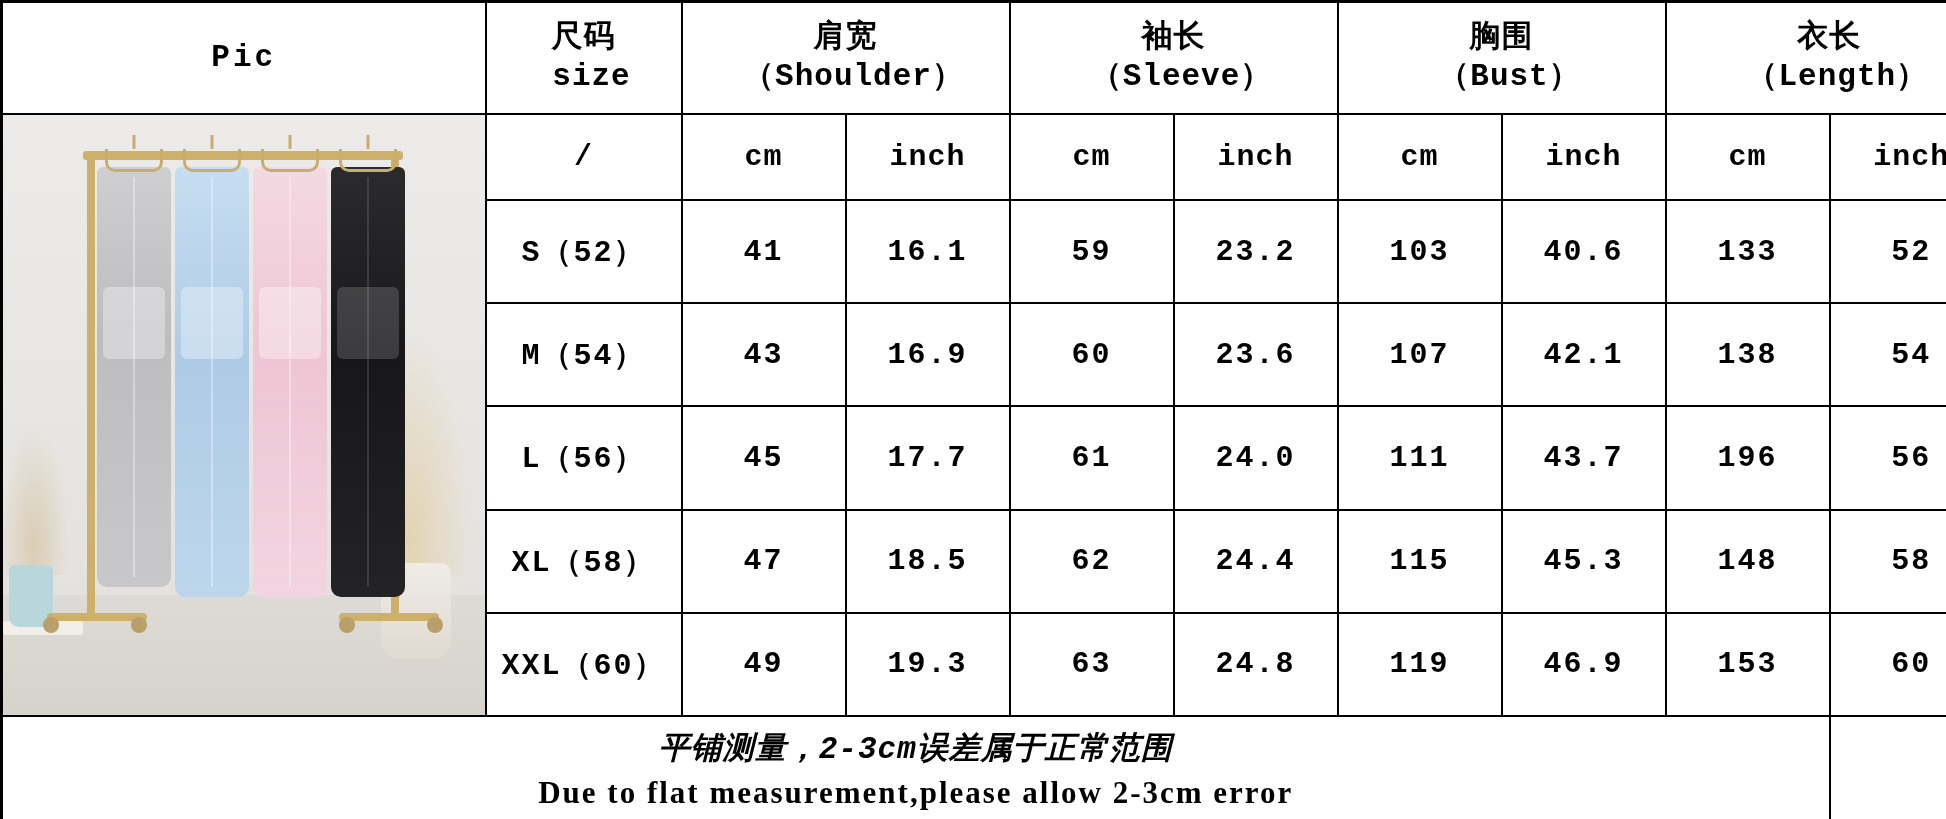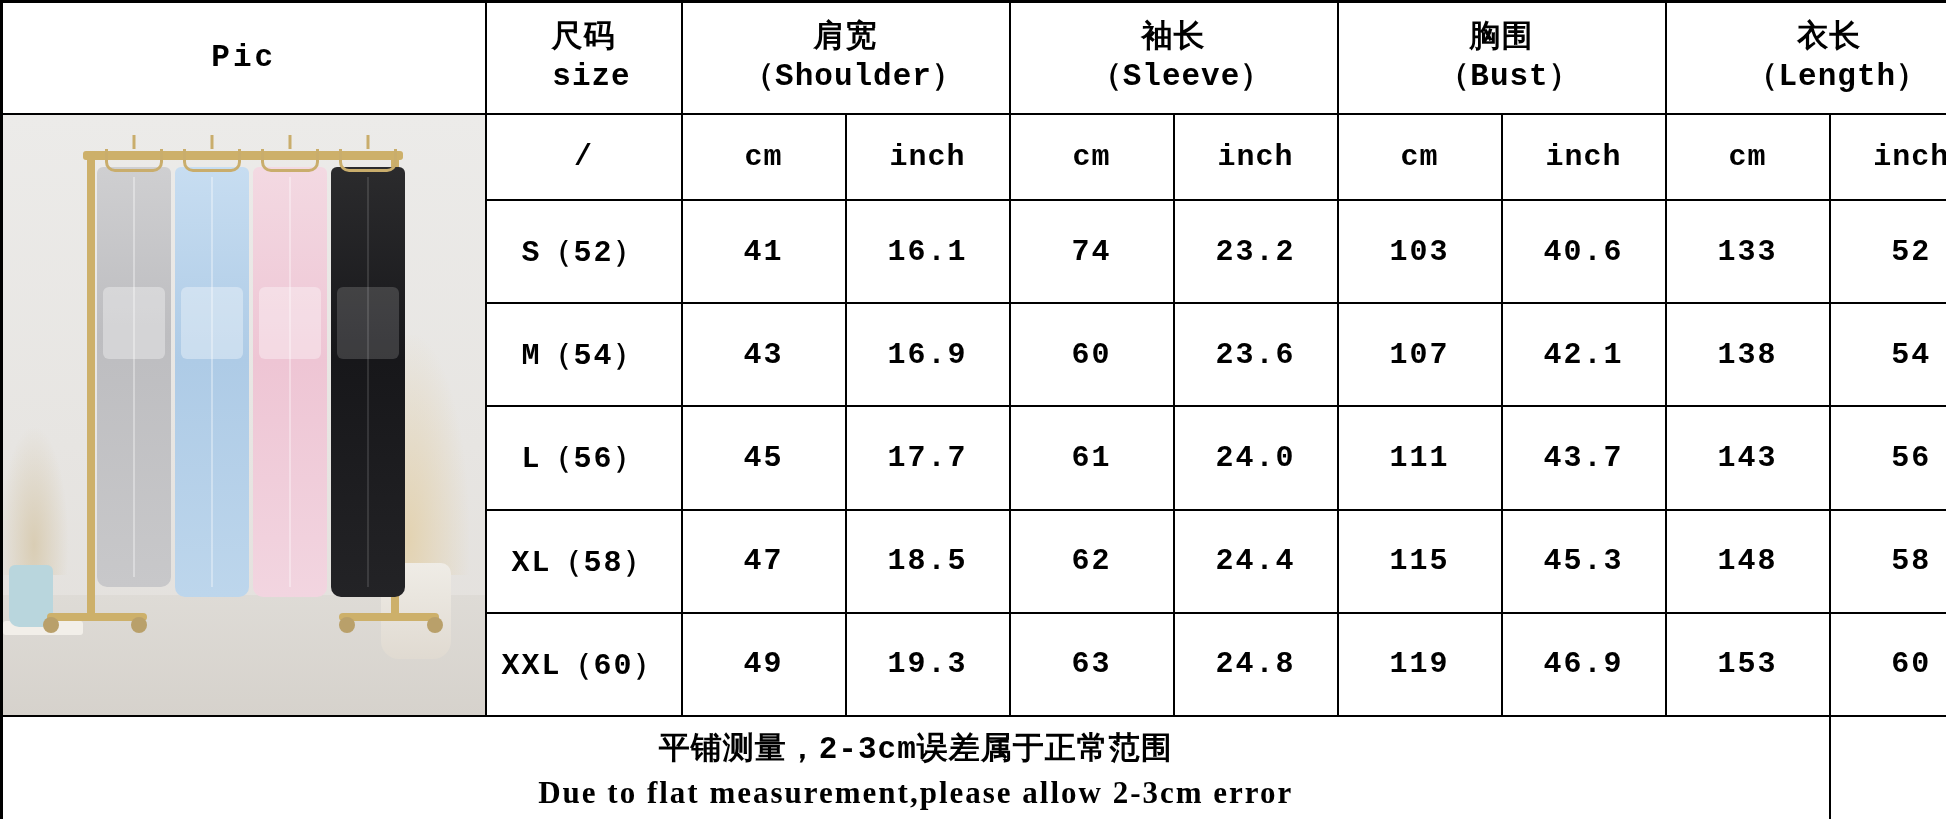--- a/index.html
+++ b/index.html
@@ -234,21 +234,21 @@
   }
   .note {
     font-family: "Liberation Mono", "DejaVu Sans Mono", monospace;
     font-weight: bold;
     color: #000;
     font-size: 31px;
     line-height: 1.38;
     letter-spacing: 1px;
     text-align: center;
   }
-  .note .cn { display: block; }
+  .note .cn { display: block; font-style: italic; }
   .note .en { display: block; letter-spacing: 2px; font-family: Liberation Serif, serif; }
 </style>
 </head>
 <body>
 
 <div class="sheet">
   <table class="size-table">
     <colgroup>
       <col class="c-pic">
       <col class="c-size">
@@ -339,21 +339,21 @@
         <td class="unit-cell">cm</td>
         <td class="unit-cell">inch</td>
         <td class="unit-cell">cm</td>
         <td class="unit-cell">inch</td>
       </tr>
 
       <tr>
         <td class="size-cell">S（52）</td>
         <td class="val-cell">41</td>
         <td class="val-cell">16.1</td>
-        <td class="val-cell">74</td>
+        <td class="val-cell">59</td>
         <td class="val-cell">23.2</td>
         <td class="val-cell">103</td>
         <td class="val-cell">40.6</td>
         <td class="val-cell">133</td>
         <td class="val-cell">52</td>
       </tr>
 
       <tr>
         <td class="size-cell">M（54）</td>
         <td class="val-cell">43</td>
@@ -367,21 +367,21 @@
       </tr>
 
       <tr>
         <td class="size-cell">L（56）</td>
         <td class="val-cell">45</td>
         <td class="val-cell">17.7</td>
         <td class="val-cell">61</td>
         <td class="val-cell">24.0</td>
         <td class="val-cell">111</td>
         <td class="val-cell">43.7</td>
-        <td class="val-cell">143</td>
+        <td class="val-cell">196</td>
         <td class="val-cell">56</td>
       </tr>
 
       <tr>
         <td class="size-cell">XL（58）</td>
         <td class="val-cell">47</td>
         <td class="val-cell">18.5</td>
         <td class="val-cell">62</td>
         <td class="val-cell">24.4</td>
         <td class="val-cell">115</td>

